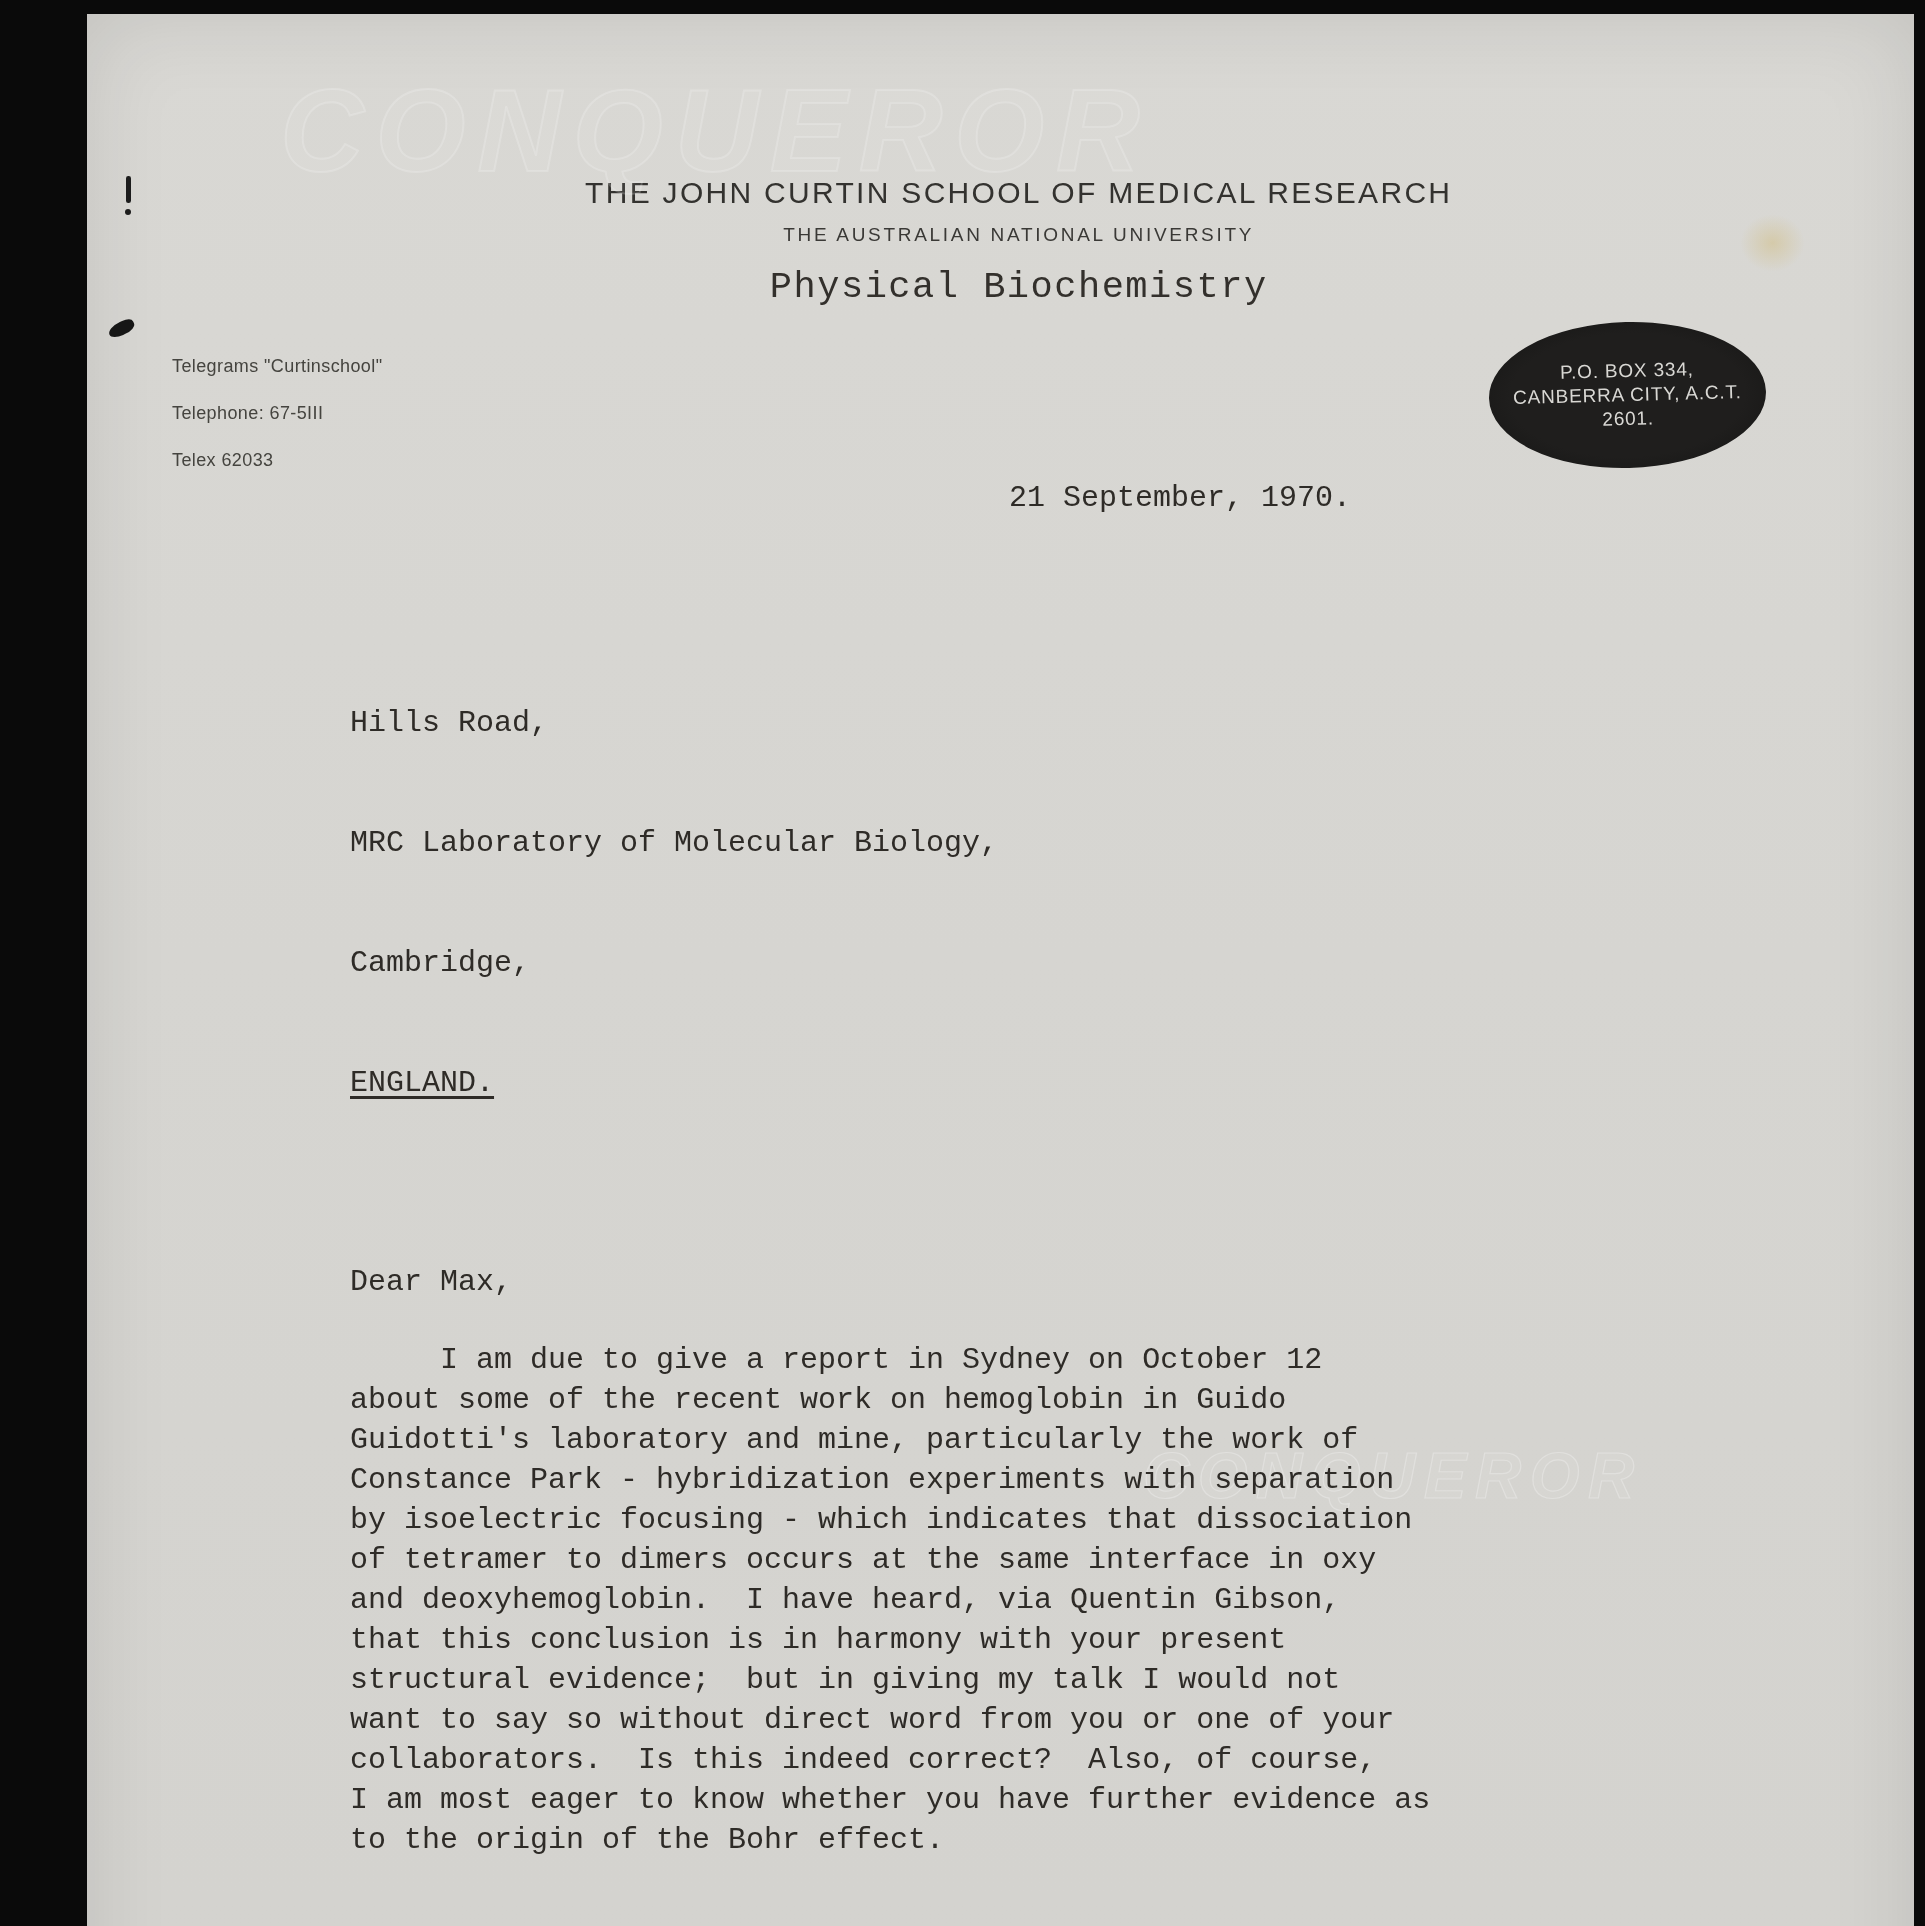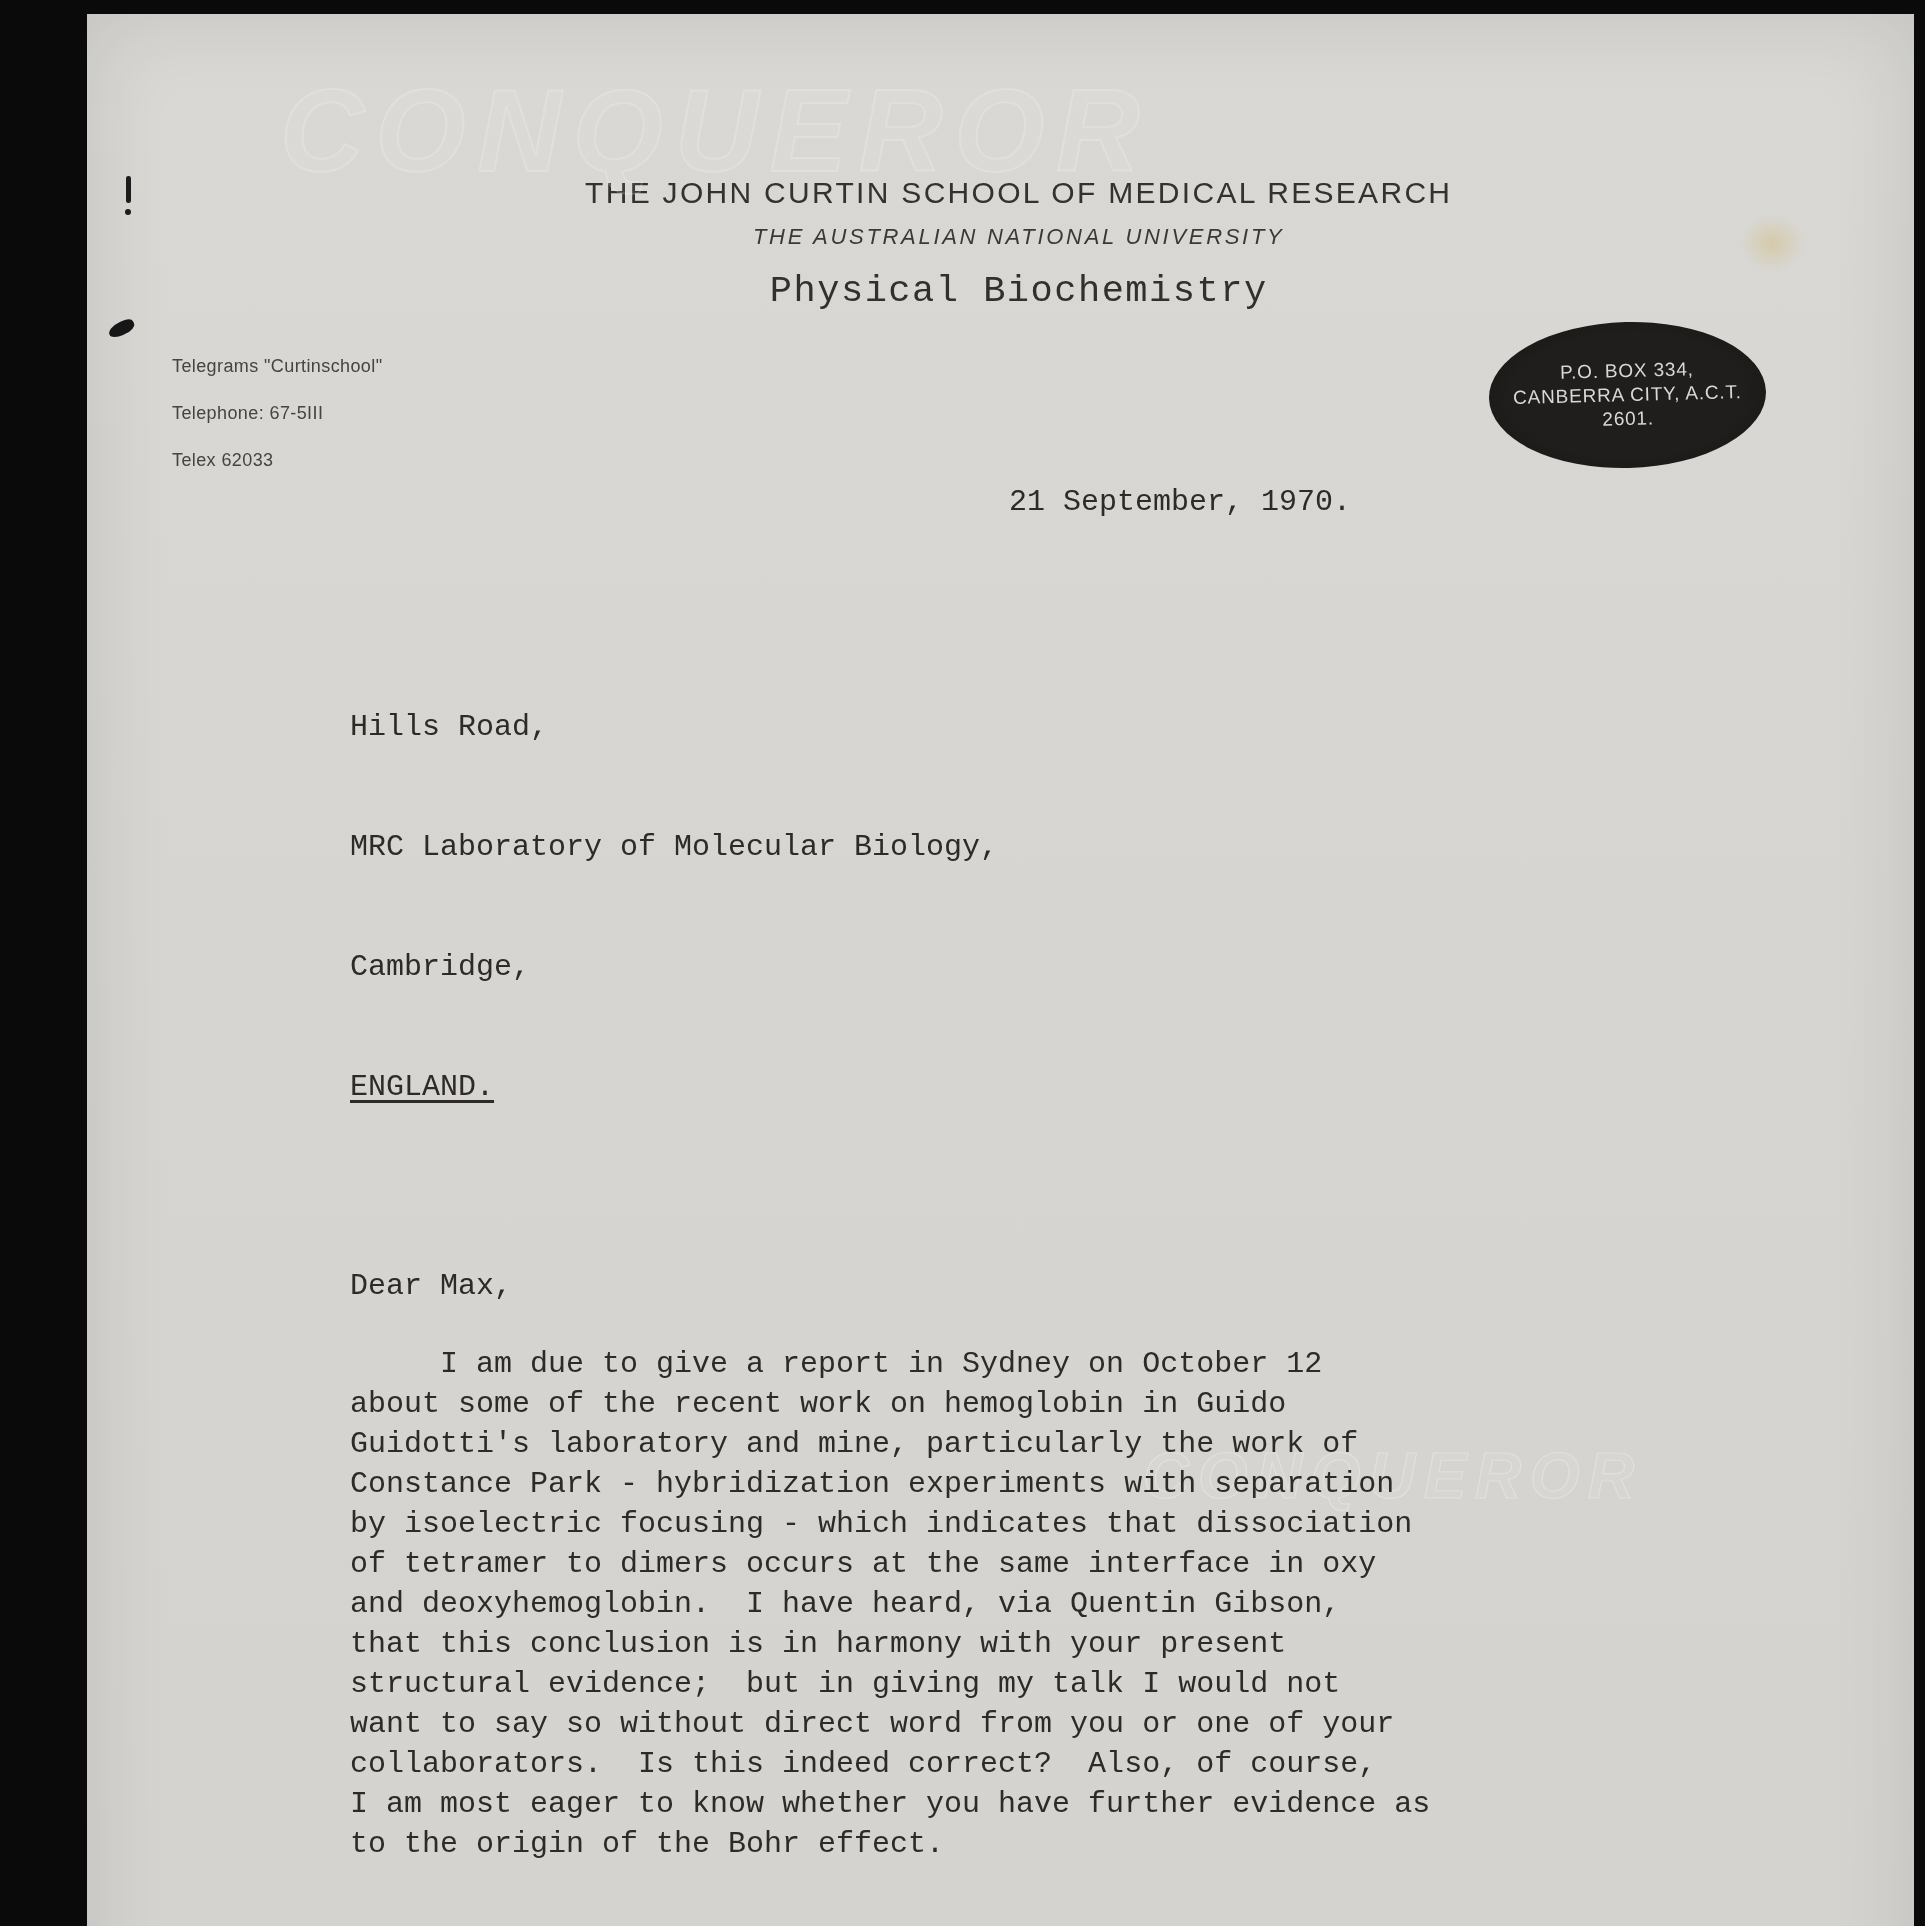--- a/index.html
+++ b/index.html
@@ -20,21 +20,21 @@
     background: linear-gradient(180deg, #d9d8d4 0%, #d6d5d1 40%, #d3d2ce 100%);
     box-shadow: inset 0 0 85px rgba(0,0,0,0.10);
   }
 
   
   .letterhead { padding-top: 162px; text-align: center; color: #2f2e2c; padding-left: 36px; }
   .inst {
     font-size: 30px; letter-spacing: 2.3px; font-weight: 500; color: #33322f;
   }
   .univ {
-    margin-top: 14.6px; font-size: 22px; letter-spacing: 2.7px; color: #3a3936; font-style: italic;
+    margin-top: 14.6px; font-size: 19px; letter-spacing: 2.7px; color: #3a3936;
   }
   .dept {
     margin-top: 20.4px;
     font-family: "Liberation Mono", "DejaVu Sans Mono", monospace;
     font-size: 37px; color: #33302c; letter-spacing: 1.5px;
   }
 
   .contact {
     position: absolute; left: 85px; top: 329px;
     font-size: 18px; color: #45443f; line-height: 47px; letter-spacing: 0.4px;

